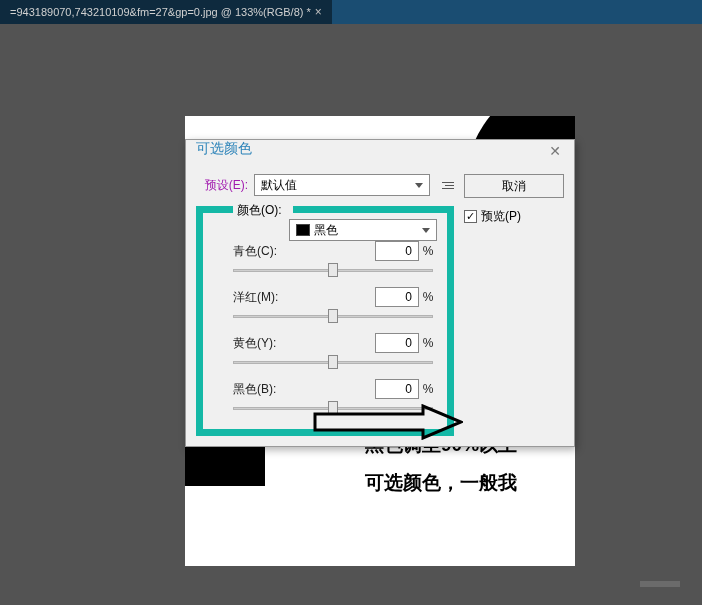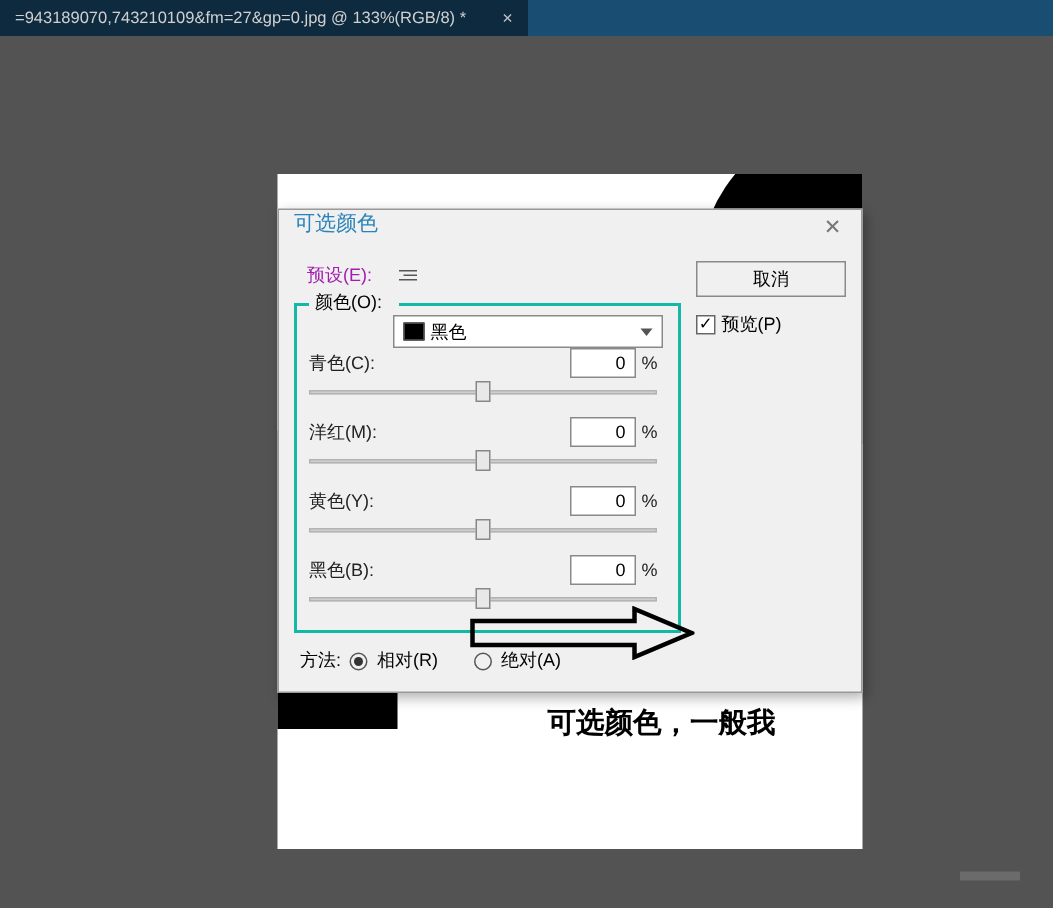--- a/index.html
+++ b/index.html
@@ -16,21 +16,21 @@
     align-items: center;
   }
   .tab {
     background: #0e2a3e;
     color: #d0d0d0;
     height: 24px;
     line-height: 24px;
     padding: 0 10px;
     display: flex;
     align-items: flex-end;
-    gap: 24px;
+    gap: 4px;
     font-size: 11px;
   }
   .tab .x {
     font-size: 12px;
     color: #c0c0c0;
   }
   .canvas-wrap {
     position: absolute;
     top: 24px; left: 0; right: 0; bottom: 0;
   }
@@ -132,22 +132,22 @@
     width: 18px; height: 18px;
     margin-left: 6px;
     display: flex; flex-direction: column; justify-content: center; gap: 2px;
     align-items: flex-end;
   }
   .menu-icon span { display:block; height:1px; background:#555; }
   .menu-icon span:nth-child(1){width:12px}
   .menu-icon span:nth-child(2){width:9px}
   .menu-icon span:nth-child(3){width:12px}
   .fieldset {
-    border: 2px solid #14b8a6;
-    padding: 12px 10px 14px 4px;
+    border: 7px solid #14b8a6;
+    padding: 12px 10px 14px 26px;
   }
   .legend {
     position: relative;
     top: -22px; left: 4px;
     background: #f0f0f0;
     padding: 0 4px;
     display: flex;
     align-items: center;
     gap: 4px;
     height: 14px;
@@ -236,20 +236,24 @@
     <div class="dlg-title">
       <span>可选颜色</span>
       <div class="dlg-close">✕</div>
     </div>
 
     <div class="dlg-body">
       <div class="col-main">
 
         <div class="row">
           <label class="lbl">预设(E):</label>
+          <div class="select">
+            <span>默认值</span>
+            <span class="caret"></span>
+          </div>
           <div class="menu-icon">
             <span></span>
               <span></span>
               <span></span>
           </div>
         </div>
 
         <div class="fieldset">
           <div class="legend">
             <span>颜色(O):</span>
@@ -298,30 +302,20 @@
             <span class="clbl">黑色(B):</span>
             <input class="num-input" value="0" style="">
             <span class="pct">%</span>
           </div>
           <div class="slider" style="margin-bottom:2px">
             <div class="track"></div>
               <div class="thumb"></div>
           </div>
         </div>
 
-        <div class="method-row">
-          <span>方法:</span>
-          <span class="radio">
-              <span class="dot"></span>
-            </span>
-          <span>相对(R)</span>
-          <span style="width:12px"></span>
-          <span class="radio"></span>
-          <span>绝对(A)</span>
-        </div>
 
       </div>
 
       <div class="col-side">
         <div class="btn">
           <span>取消</span>
         </div>
         <div class="chk-row">
           <span class="chk">✓</span>
           <span>预览(P)</span>

